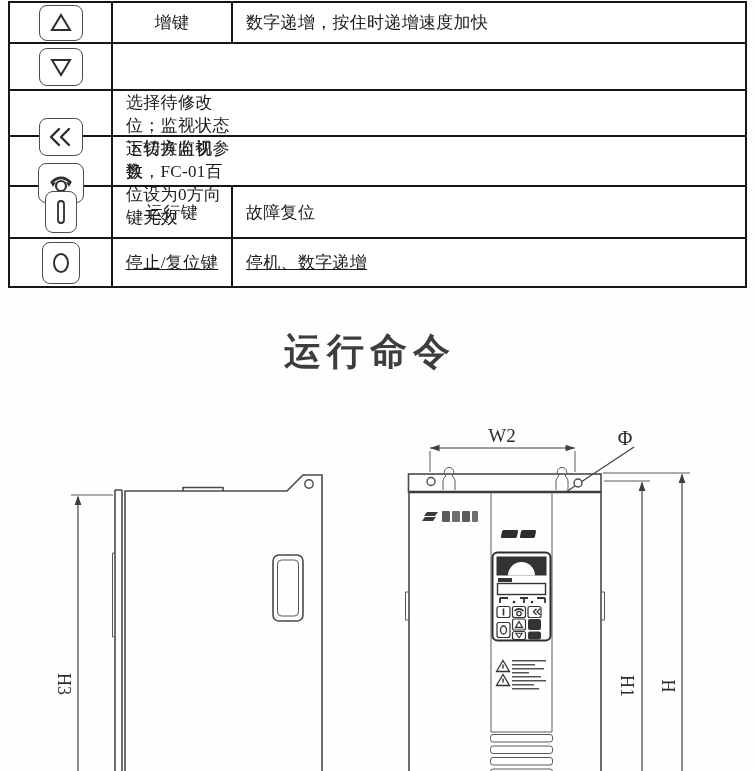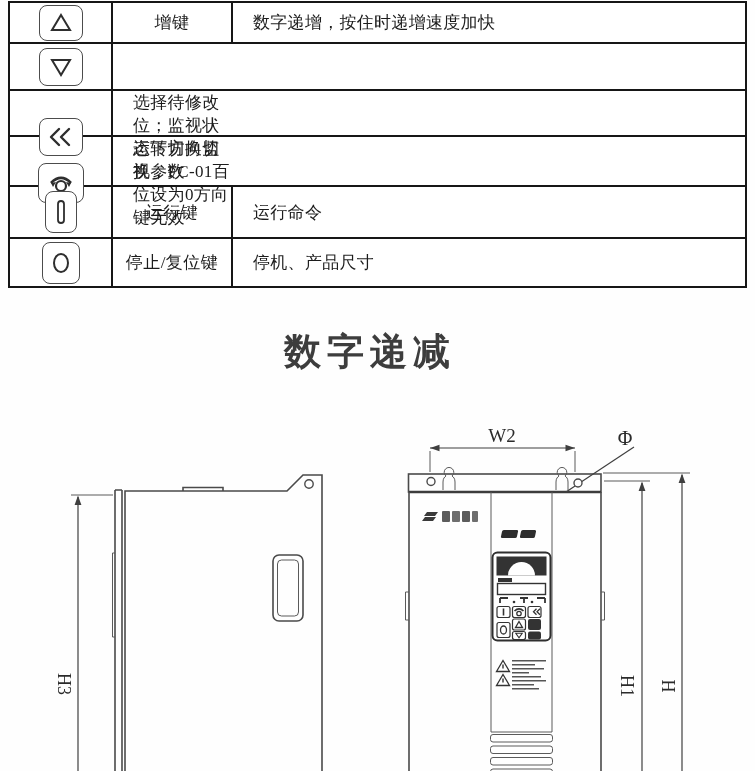--- a/index.html
+++ b/index.html
@@ -6,25 +6,25 @@
   .screen{
     position:relative;width:755px;height:771px;background:#fefefe;
     overflow:hidden;font-family:"Liberation Serif",serif;color:#1c1c1c;
   }
   
   .key-table{
     position:absolute;left:8px;top:1px;width:739px;
     border:2px solid #161616;box-sizing:border-box;background:#fff;
   }
   .kt-row{display:grid;grid-template-columns:103px 120px 1fr;border-bottom:2px solid #161616;}
-  .kt-row:last-child{border-bottom:none;}
+  .kt-row:last-child{border-bottom:none;text-decoration:underline;}
   .kt-icon-cell{border-right:2px solid #161616;display:flex;align-items:center;justify-content:center;}
   .kt-name{border-right:2px solid #161616;display:flex;align-items:center;justify-content:center;
     font-size:17px;letter-spacing:.5px;}
-  .kt-desc{display:flex;align-items:center;padding-left:20px;font-size:17px;letter-spacing:.3px;}
+  .kt-desc{display:flex;align-items:center;padding-left:13px;font-size:17px;letter-spacing:.3px;}
   .key-box{border:1.6px solid #4c4c4c;border-radius:8px;display:flex;align-items:center;justify-content:center;background:#fff;}
   
   .section-title{
     position:absolute;left:0;top:329px;width:740px;text-align:center;
     font-family:"Liberation Sans",sans-serif;font-size:37px;font-weight:800;
     color:#3d3d3d;letter-spacing:6px;line-height:46px;
   }
   
   .drawing{position:absolute;left:0;top:400px;}
   .ln{stroke:#4a4a4a;stroke-width:1.6;fill:none;}
@@ -91,37 +91,37 @@
 
     <div class="kt-row" style="height:50px">
       <div class="kt-icon-cell">
         <span class="key-box" style="width:30px;height:40px">
           <svg width="14" height="28" viewBox="0 0 14 28">
               <rect x="4" y="3" width="6" height="22" rx="3" fill="none" stroke="#2e2e2e" stroke-width="1.8"></rect>
             </svg>
         </span>
       </div>
       <div class="kt-name">运行键</div>
-      <div class="kt-desc">运行命令</div>
+      <div class="kt-desc">故障复位</div>
     </div>
 
     <div class="kt-row" style="height:47px">
       <div class="kt-icon-cell">
         <span class="key-box" style="width:36px;height:40px">
           <svg width="22" height="30" viewBox="0 0 22 30">
               <ellipse cx="11" cy="15" rx="7" ry="9" fill="none" stroke="#2e2e2e" stroke-width="2"></ellipse>
             </svg>
         </span>
       </div>
       <div class="kt-name">停止/复位键</div>
-      <div class="kt-desc">停机、产品尺寸</div>
+      <div class="kt-desc">停机、数字递增</div>
     </div>
   </div>
 
-  <div class="section-title">数字递减</div>
+  <div class="section-title">运行命令</div>
 
   <svg class="drawing" width="755" height="371" viewBox="0 400 755 371">
 
     <g>
 
       <path class="ln" d="M115,490 H122 M115,490 V771 M122,490 V771"></path>
 
       <path class="ln-thin" d="M112.5,553 V637 M112.5,553 H115 M112.5,637 H115"></path>
 
       <path class="ln" d="M125,771 V491 H287 L303,475 H322 V771"></path>

